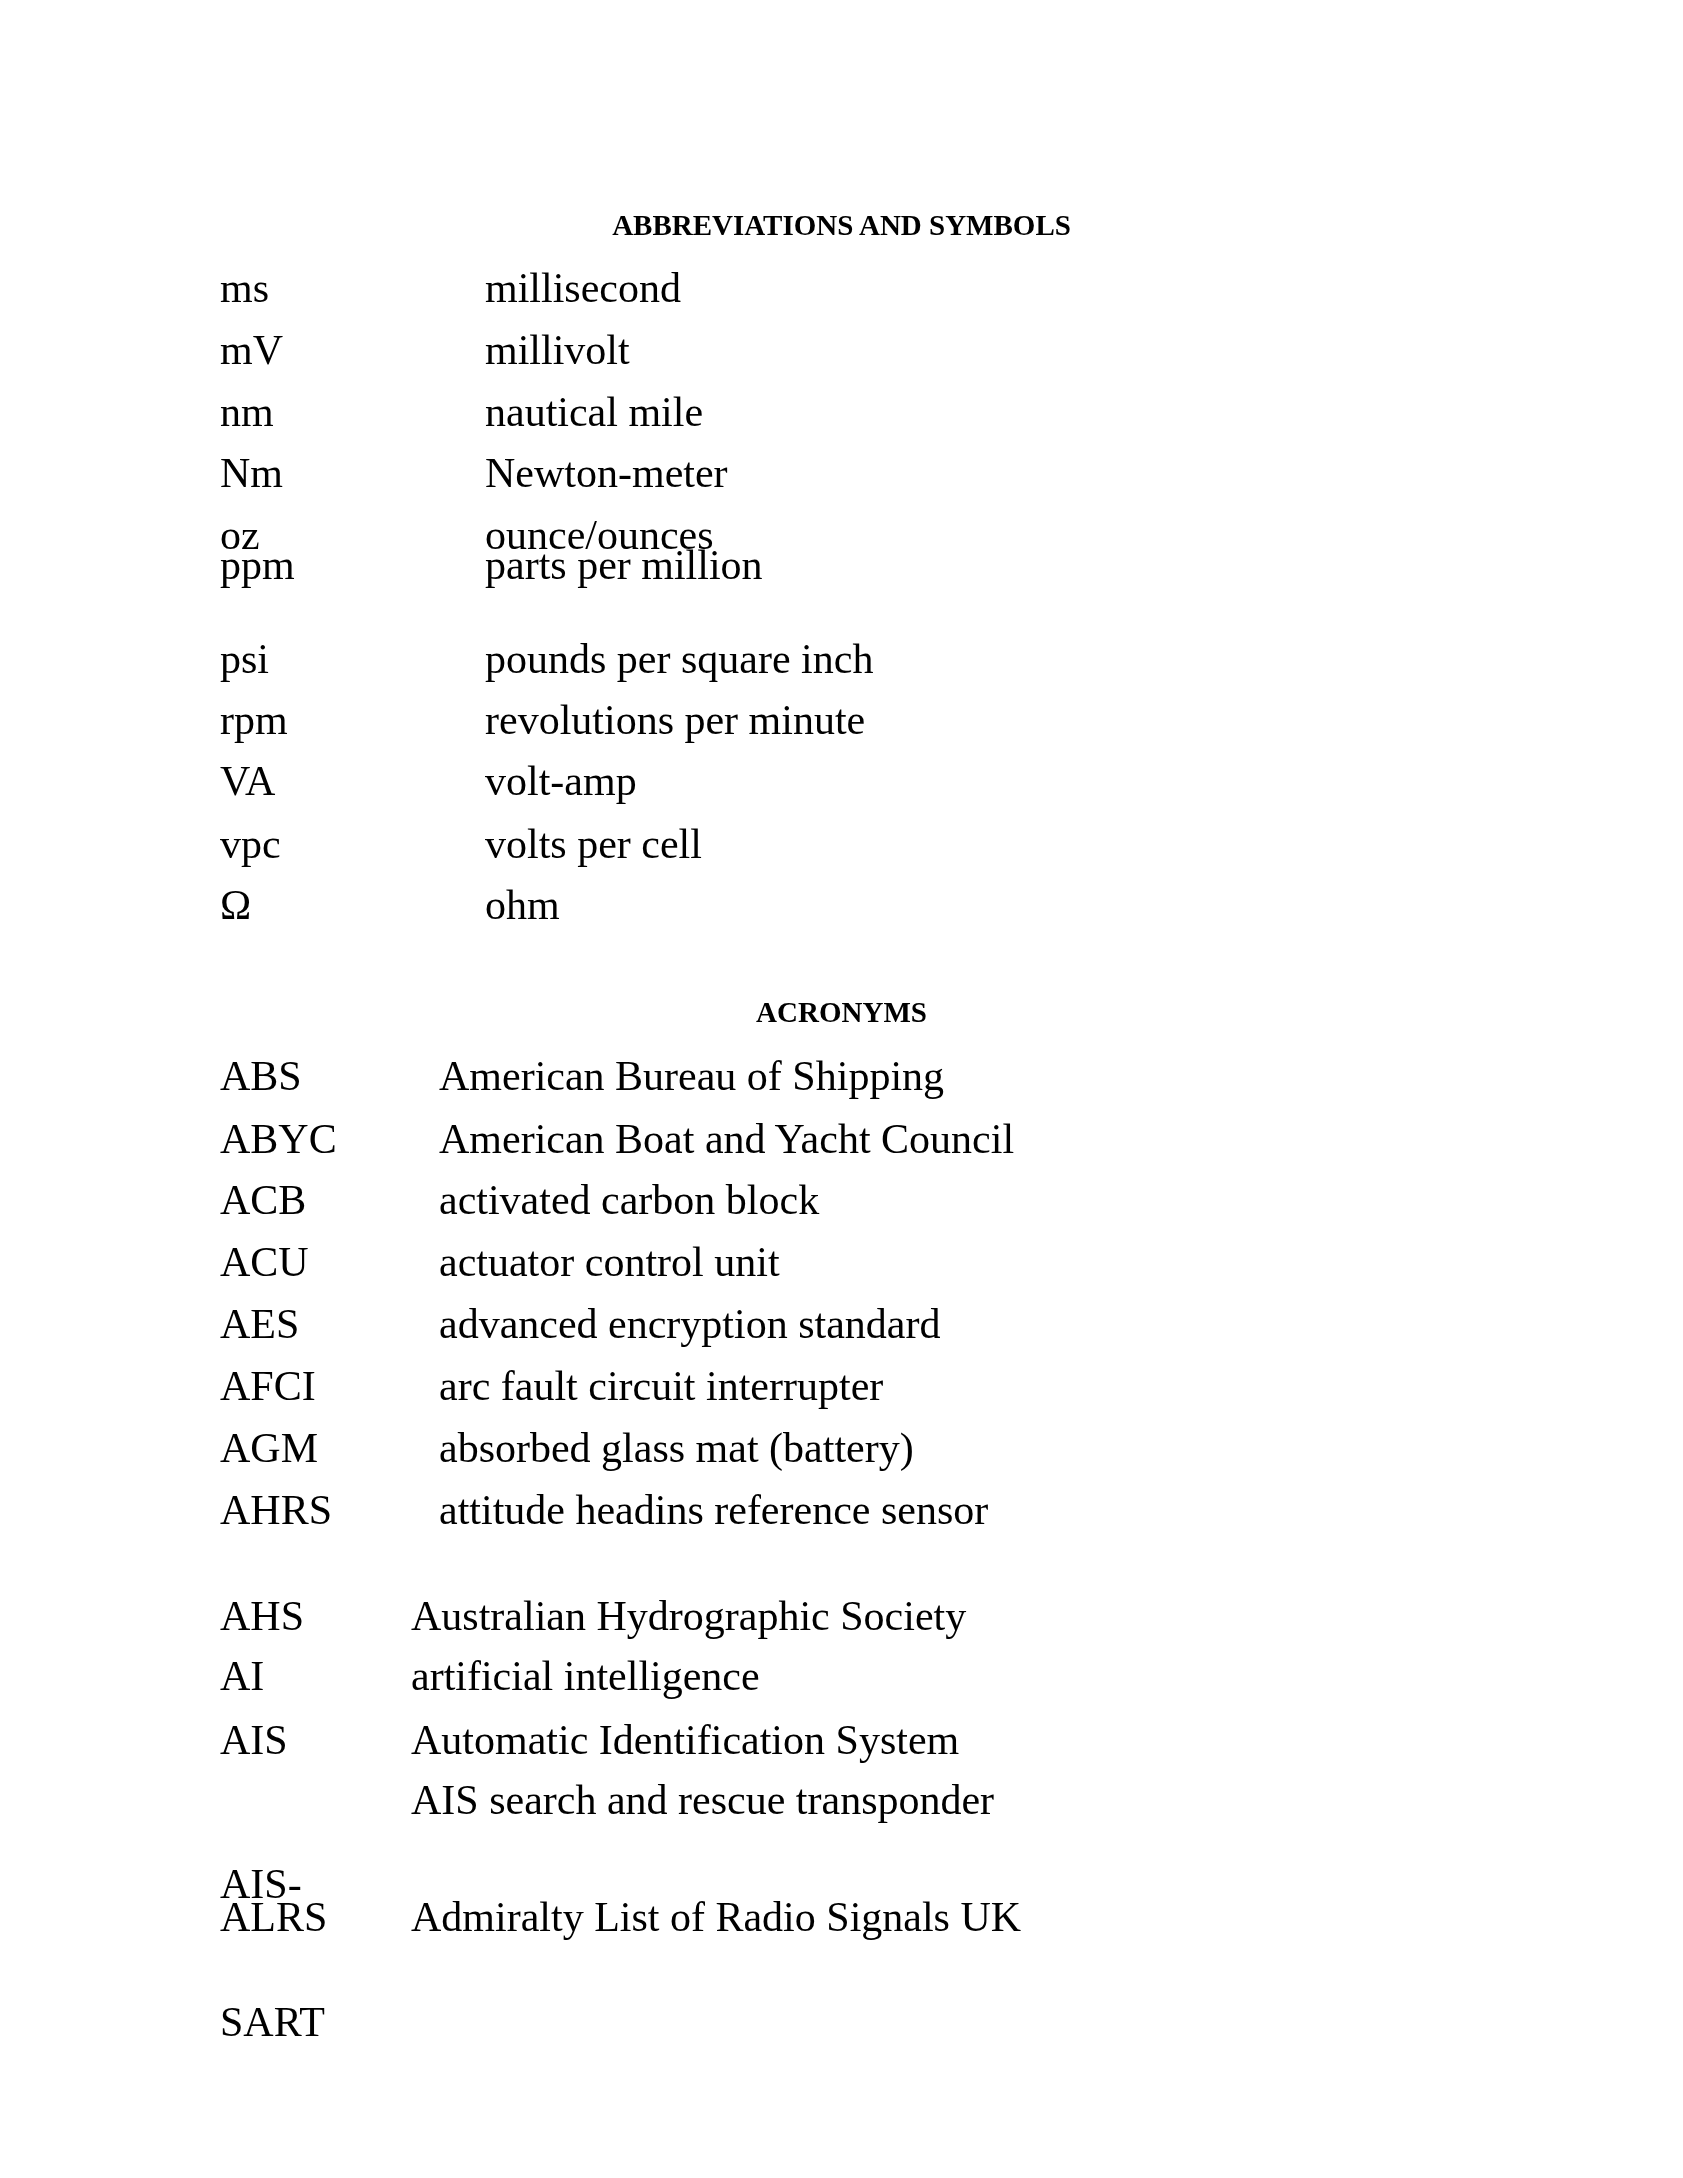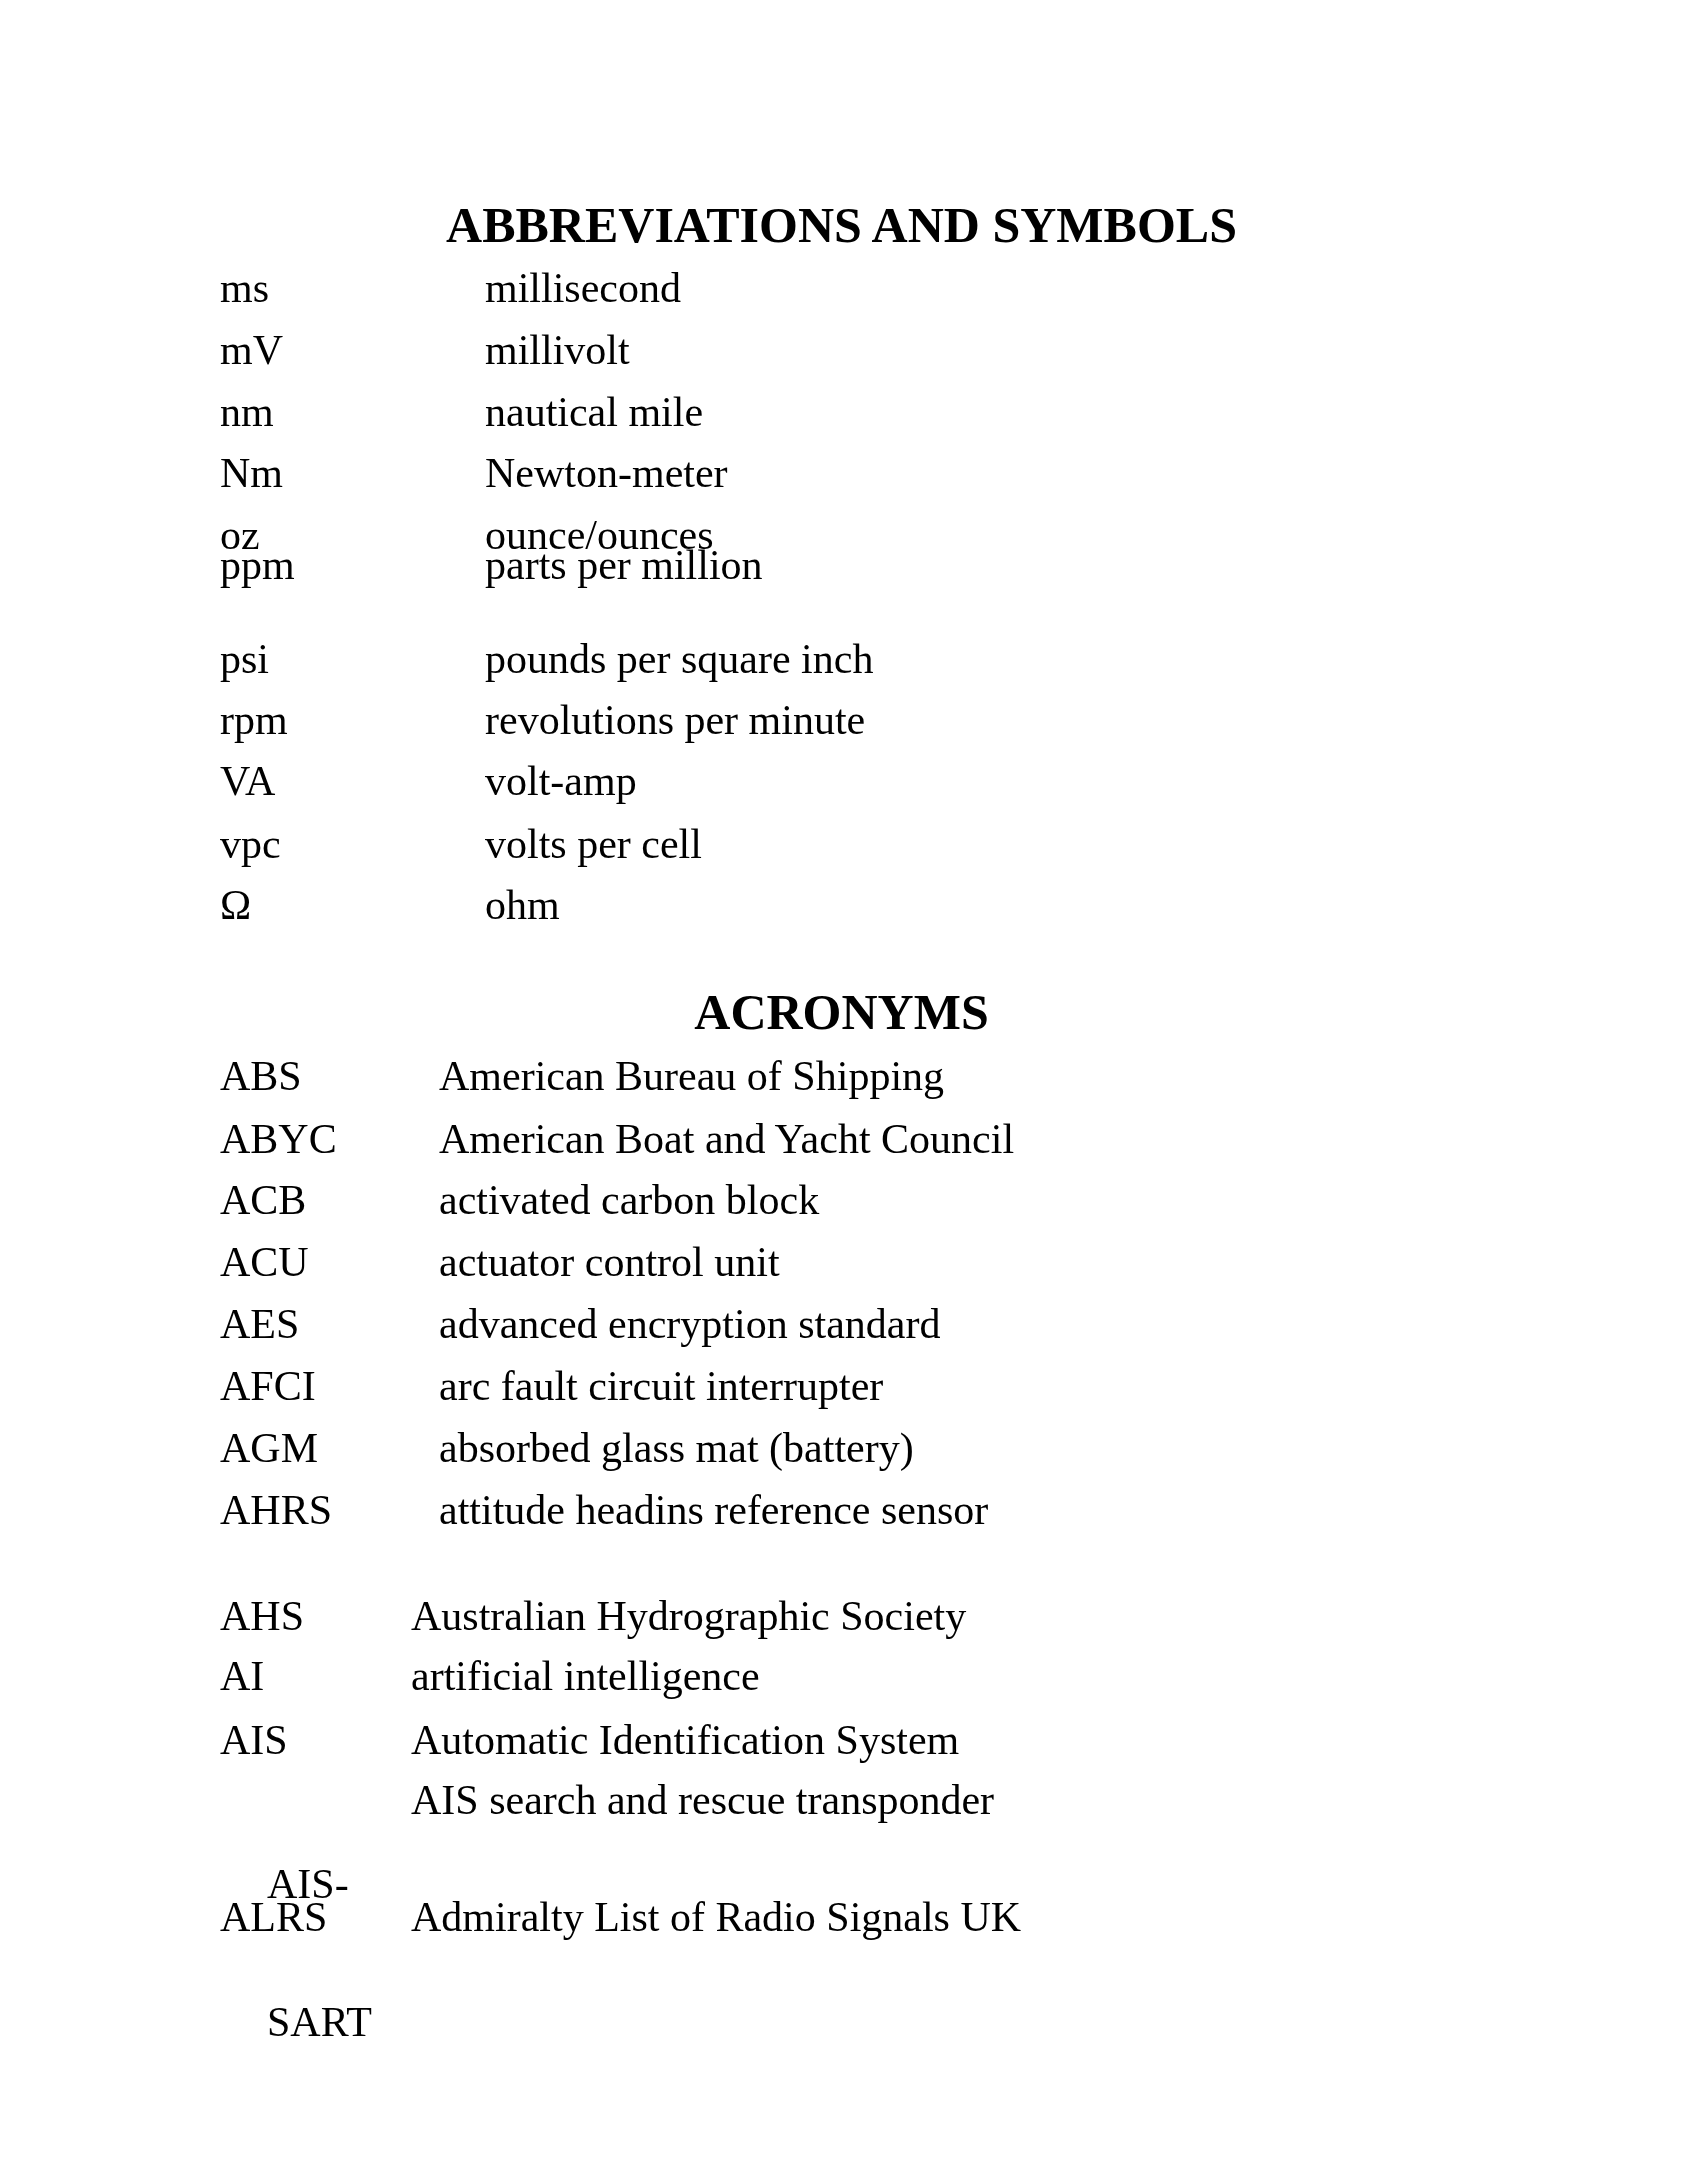--- a/index.html
+++ b/index.html
@@ -1,27 +1,27 @@
 <!DOCTYPE html>
 <html><head>
 <meta charset="utf-8">
 <style>
   html, body { margin: 0; padding: 0; background: #ffffff; }
   body { width: 1683px; height: 2178px; position: relative; overflow: hidden;
          font-family: "Liberation Serif", serif; color: #000000; }
   .page { position: absolute; left: 0; top: 0; width: 1683px; height: 2178px; background: #ffffff; }
   .heading { position: absolute; left: 0; width: 1683px; text-align: center;
-             font-weight: bold; font-size: 50px; line-height: 42px; margin: 0; }
+             font-weight: bold; font-size: 29px; line-height: 42px; margin: 0; }
   .row { position: absolute; left: 0; width: 1683px; height: 42px; font-size: 42px; line-height: 42px; }
   .term { position: absolute; left: 220px; white-space: pre; }
   .def { position: absolute; white-space: nowrap; }
   .abbr .def { left: 485px; }
   .acr1 .def { left: 439px; }
   .acr2 .def { left: 411px; }
-  .term2 { display: block; margin-left: 47px; }
+  .term2 { display: block; }
 </style>
 </head>
 <body>
 
 <div class="page">
 
   <h1 class="heading" style="top:204px;">ABBREVIATIONS AND SYMBOLS</h1>
 
   <div>
     <div class="row abbr" style="top:267px;">

